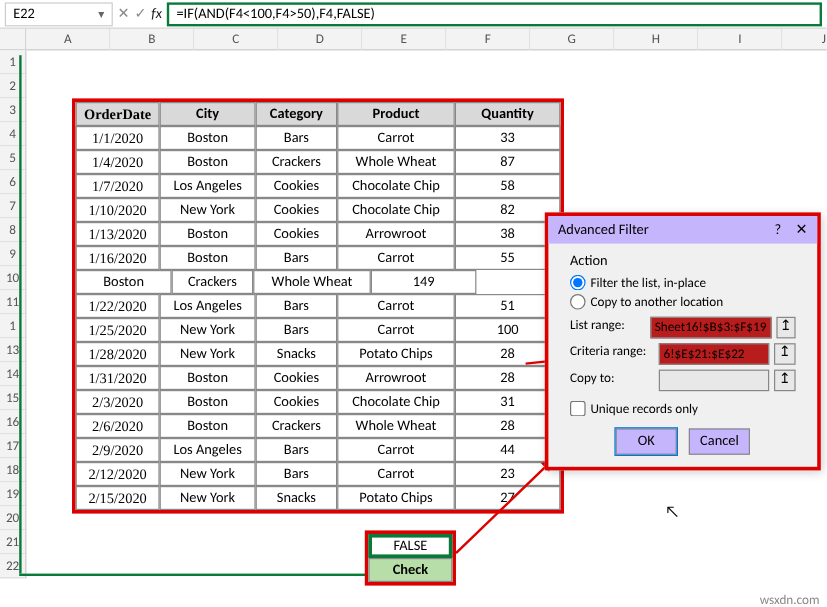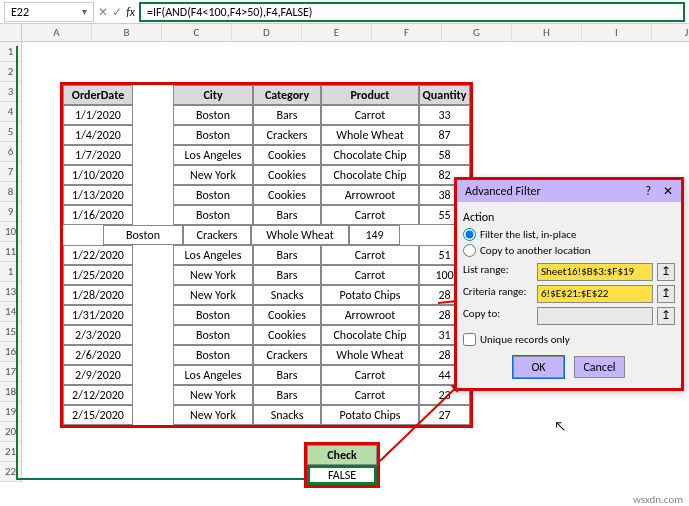--- a/index.html
+++ b/index.html
@@ -19,42 +19,42 @@
     .row-headers { position: absolute; left: 0; top: 18px; width: 22px; }
     .row-h { height: 20px; border-bottom: 1px solid #ddd; border-right: 1px solid #ccc; text-align: center; color: #555; background: #f3f3f3; line-height: 20px; font-size: 11px; }
     .corner { position: absolute; top:0; left:0; width:22px; height:18px; background:#f3f3f3; border-right:1px solid #ccc; border-bottom:1px solid #ccc; }
     
     .sheet { position: absolute; left: 22px; top: 18px; }
     
     .data-table { position: absolute; border: 3px solid #d00; padding:0; background:#fff; }
     .dt-row { display: flex; height: 20px; }
     .dt-cell { border: 1px solid #888; text-align: center; line-height: 18px; font-size: 12px; padding: 0 2px; overflow: hidden; white-space: nowrap; }
     .dt-head { background: #d9d9d9; font-weight: bold; }
-    .c0 { width: 70px; } .c1 { width: 80px; margin-left: 40px; } .c2 { width: 68px; } .c3 { width: 98px; } .c4 { width: 51px; }
+    .c0 { width: 70px; font-family: Liberation Serif, serif; } .c1 { width: 80px; } .c2 { width: 68px; } .c3 { width: 98px; } .c4 { width: 88px; }
     
     .check-box { position: absolute; border: 3px solid #d00; }
     .check-row { display: flex; }
     .check-cell { width: 70px; height: 20px; border:1px solid #888; text-align:center; line-height:18px; }
     .check-head { background: #b7dea8; font-weight: bold; }
     .green-sel { outline: 3px solid #0a7a3a; outline-offset: -3px; }
     
     .green-line { position: absolute; background: #0a7a3a; }
     
     .dialog { position: absolute; width: 230px; background: #f0f0f0; border: 3px solid #d00; box-shadow: 2px 2px 8px rgba(0,0,0,.2); font-size: 11px; }
     .dlg-title { display: flex; justify-content: space-between; align-items: center; padding: 4px 8px; background: #c4b5fd; }
     .dlg-title span { font-size: 12px; }
     .dlg-close { cursor: pointer; font-size: 16px; }
     .dlg-help { cursor: pointer; margin-left: auto; margin-right: 12px; }
-    .dlg-body { padding: 8px 6px 10px; border-radius: 17px; }
+    .dlg-body { padding: 8px 18px 10px; border-radius: 17px; }
     .dlg-body label, .dlg-body span { font-size: 11px; }
     .dlg-section { margin-bottom: 6px; }
     .radio-row { display: flex; align-items: center; gap: 4px; margin: 3px 0; }
     .range-row { display: flex; gap: 4px; margin: 4px 0; }
     .range-row span:first-child { width: 70px; }
-    .range-input { flex: 1; border: 1px solid #888; padding: 1px 3px; background: #fde047; height: 18px; font-size: 11px; }
+    .range-input { flex: 1; border: 1px solid #888; padding: 1px 3px; background: #b91c1c; height: 18px; font-size: 11px; }
     .range-btn { width: 18px; height: 18px; border: 1px solid #888; background: #e8e8e8; text-align: center; line-height: 14px; }
     .copy-input { background: #e8e8e8; color: #999; }
     .chk-row { display: flex; align-items: center; gap: 4px; margin: 8px 0; }
     .dlg-btns { display: flex; justify-content: center; gap: 10px; margin-top: 10px; }
     .dlg-btn { width: 51px; height: 22px; border: 1px solid #888; background: #c4b5fd; text-align: center; line-height: 20px; }
     .dlg-btn.ok { outline: 1px solid #0078d7; }
     
     .arrow-line { position: absolute; height: 2px; background: #d00; transform-origin: left center; }
     .arrow-line::after { content:''; position:absolute; right:-8px; top:-4px; border:5px solid transparent; border-left:8px solid #d00; }
     
@@ -241,24 +241,24 @@
             <div class="dt-cell c1">New York</div>
             <div class="dt-cell c2">Snacks</div>
             <div class="dt-cell c3">Potato Chips</div>
             <div class="dt-cell c4">27</div>
           </div>
         </div>
     </div>
 
     <div class="check-box" style="left:282px; top:400px;">
       <div class="check-row">
+          <div class="check-cell green-sel">FALSE</div>
+        </div>
+      <div class="check-row">
           <div class="check-cell check-head">Check</div>
-        </div>
-      <div class="check-row">
-          <div class="check-cell green-sel">FALSE</div>
         </div>
     </div>
 
     <div class="arrow-line" style="left:416px; top:260px; width:44px; transform:rotate(-6deg);"></div>
     <div class="arrow-line" style="left:358px; top:418px; width:108px; transform:rotate(-44deg);"></div>
 
   </div>
 
   <div class="dialog" style="left:454px; top:153px;">
     <div class="dlg-title">

